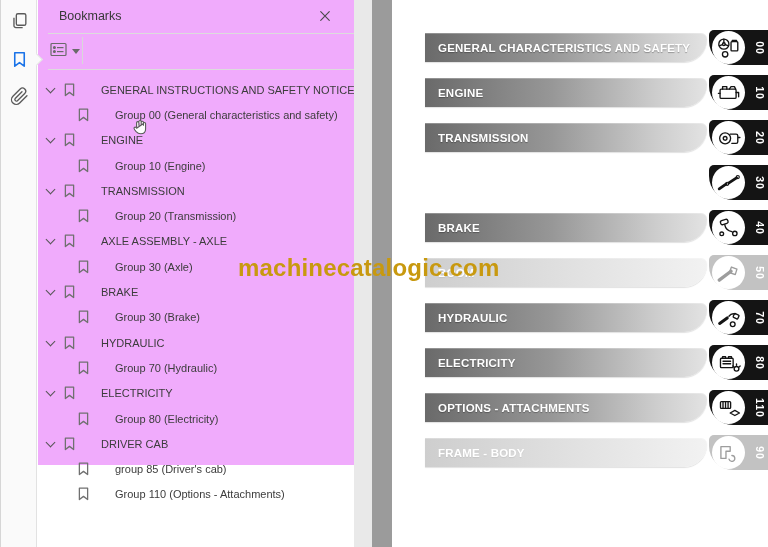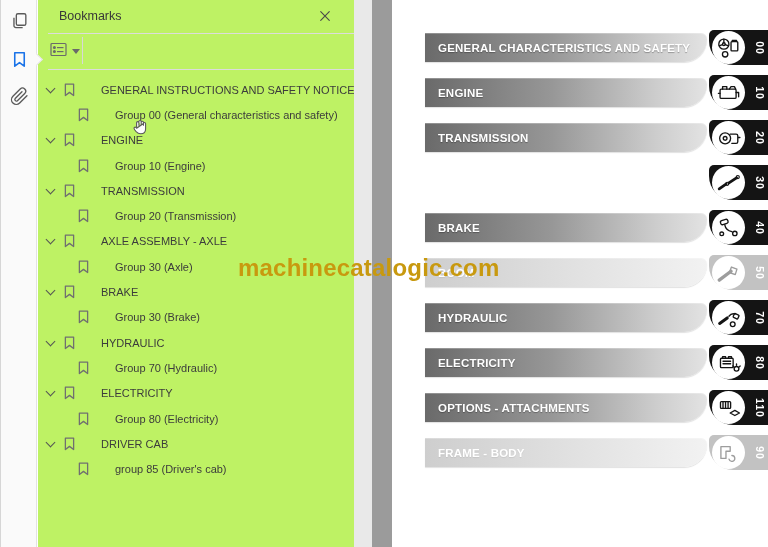--- a/index.html
+++ b/index.html
@@ -22,22 +22,22 @@
   }
   .rail-btn svg { width:19px; height:19px; }
   .rail-notch {
     position:absolute; left:32px; top:55px; width:9px; height:9px;
     background:#fafafa; border-top:1px solid #e2e2e2; border-right:1px solid #e2e2e2;
     transform:rotate(45deg); z-index:3;
   }
 
   
   .panel {
-    position:absolute; left:38px; top:0; width:316px; height:547px;
-    background:#bef264;
+    position:absolute; left:38px; top:0; width:316px; height:465px;
+    background:#f0abfc;
   }
   .panel-title {
     position:absolute; left:21px; top:9px; font-size:12.5px; color:#383838;
   }
   .panel-close {
     position:absolute; right:20px; top:8px; width:18px; height:18px;
     display:flex; align-items:center; justify-content:center; cursor:pointer;
   }
   .hr { position:absolute; left:10px; right:0; height:1px; background:#dcdcdc; }
   .hr1 { top:33px; } .hr2 { top:69px; }
@@ -376,20 +376,26 @@
           </svg></span>
         <span class="lbl">DRIVER CAB</span>
       </div>
     <div class="trow child">
         <span class="bm"><svg width="11" height="14">
             <use href="#sym-tree-bm"></use>
           </svg></span>
         <span class="lbl">group 85 (Driver's cab)</span>
       </div>
 
+    <div class="trow child">
+        <span class="bm"><svg width="11" height="14">
+            <use href="#sym-tree-bm"></use>
+          </svg></span>
+        <span class="lbl">Group 110 (Options - Attachments)</span>
+      </div>
   </div>
 </div>
 
 <div class="strip-light"></div>
 <div class="strip-dark"></div>
 
 <div class="page">
   <div class="sections">
 
     <div class="section-row">

